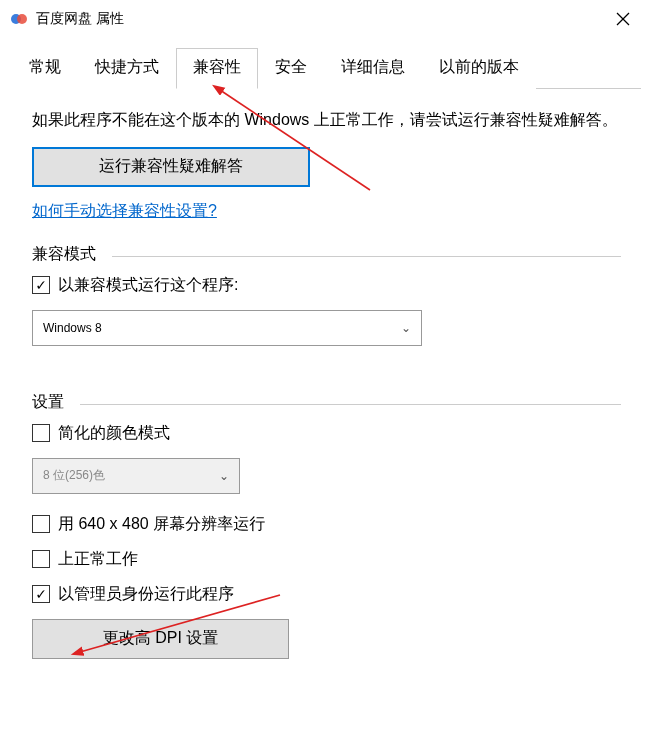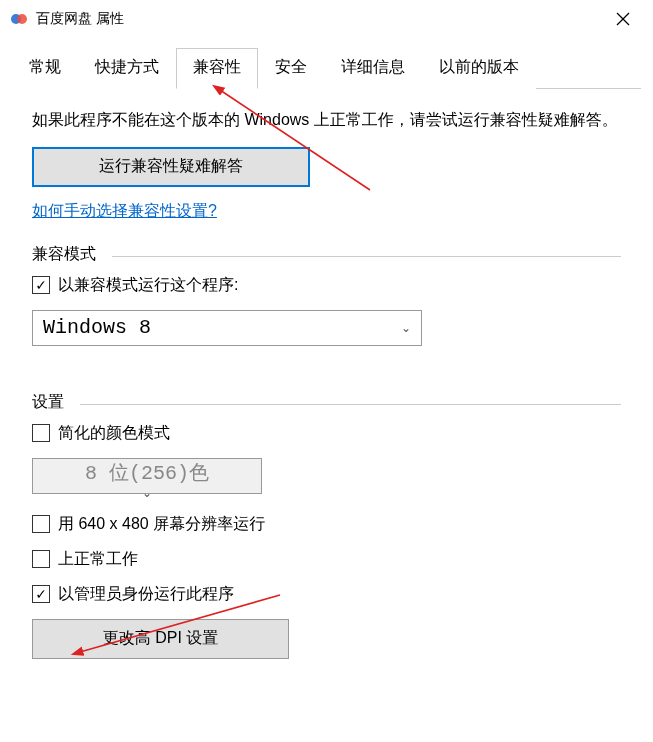--- a/index.html
+++ b/index.html
@@ -132,24 +132,23 @@
       justify-content: space-between;
       padding: 0 10px;
       cursor: pointer;
       background: #fff;
       margin-bottom: 6px;
     }
     .select.disabled {
       background: #f0f0f0;
       color: #888;
       cursor: default;
-      width: 230px;
-      flex-direction: column;
-    }
-    .select-value { font-size: 20px; font-family: Liberation Mono, monospace; }
+      width: 208px;
+    }
+    .select-value { font-size: 12px; }
     .chevron {
       font-size: 12px;
       color: #555;
     }
     .plain-btn {
       display: block;
       width: 257px;
       height: 40px;
       border: 1px solid #999;
       background: #e1e1e1;

